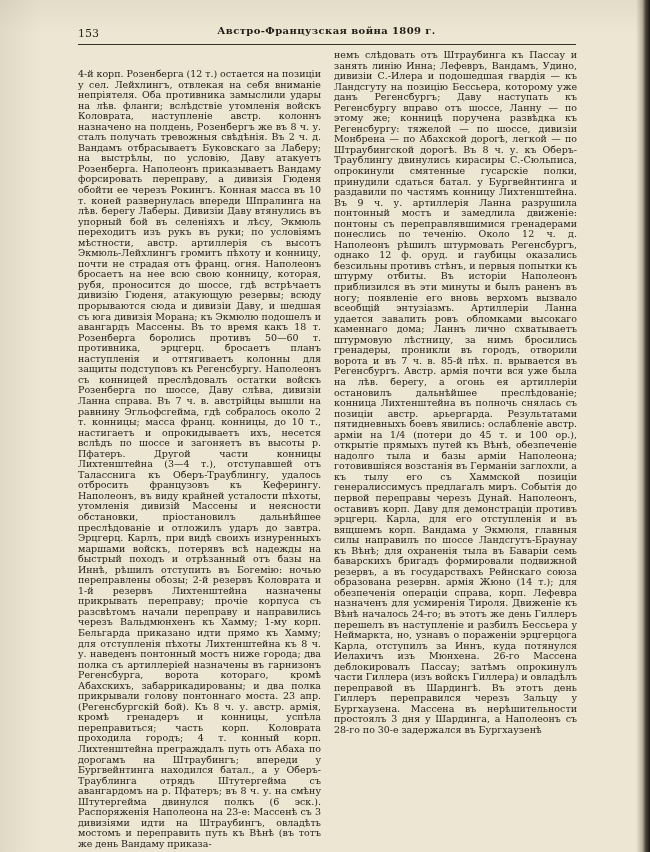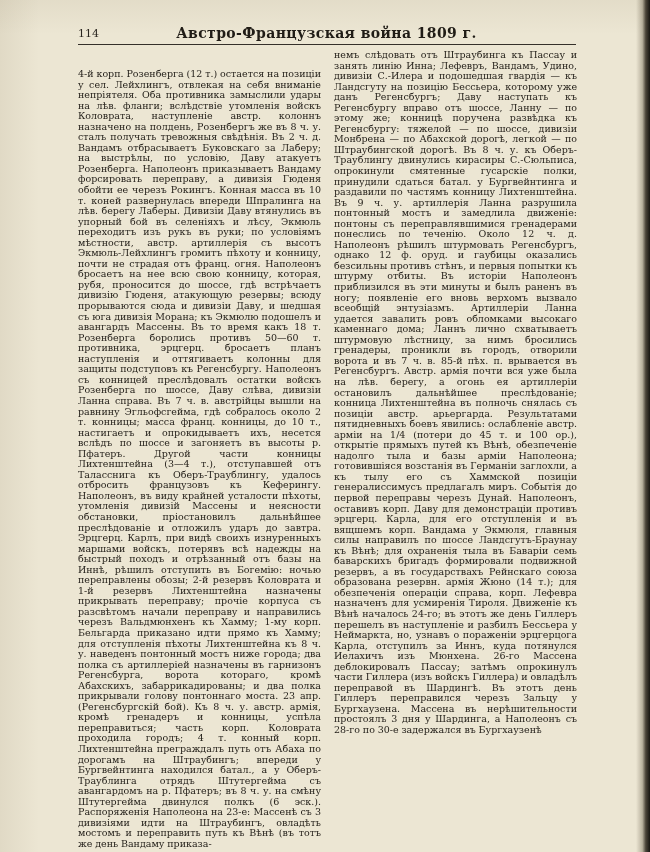--- a/index.html
+++ b/index.html
@@ -24,21 +24,21 @@
   }
   .header{
     position:absolute;left:78px;top:24px;width:498px;height:18px;
   }
   .page-number{
     position:absolute;left:0;top:3px;
     font-size:11px;color:#2b2620;
   }
   .page-title{
     position:absolute;left:0;right:1px;top:1px;
-    text-align:center;font-weight:bold;font-size:14px;
+    text-align:center;font-weight:bold;font-size:10px;
     letter-spacing:0.4px;color:#201c16;
   }
   .header-rule{
     position:absolute;left:78px;top:44px;width:498px;height:0;
     border-top:1px solid #35302a;
   }
   .col{
     position:absolute;top:50px;height:794px;width:243px;
     font-size:9.5px;line-height:10.55px;
     text-align:justify;
@@ -50,21 +50,21 @@
   .col-left{left:78px;margin-top:19px;}
   .col-right{left:334px;}
   .it{}
 </style>
 </head>
 <body>
 
 <div class="paper"></div>
 
 <div class="header">
-  <span class="page-number">114</span>
+  <span class="page-number">153</span>
   <span class="page-title">Австро-Французская война 1809 г.</span>
 </div>
 
 <div class="header-rule"></div>
 
 <div class="col col-left">
   <span>4-й корп. Розенберга (12 т.) остается на позиціи у сел. Лейхлингъ, отвлекая на себя вниманіе непріятеля. Оба противника замыслили удары на лѣв. фланги; вслѣдствіе утомленія войскъ Коловрата, наступленіе австр. колоннъ назначено на полдень, Розенбергъ же въ 8 ч. у. сталъ получать тревожныя свѣдѣнія. Въ 2 ч. д. Вандамъ отбрасываетъ Буковскаго за Лаберу; на выстрѣлы, по условію, Даву атакуетъ Розенберга. Наполеонъ приказываетъ Вандаму форсировать переправу, а дивизія Гюденя обойти ее черезъ Рокингъ. Конная масса въ 10 т. коней развернулась впереди Шпралинга на лѣв. берегу Лаберы. Дивизіи Даву втянулись въ упорный бой въ селеніяхъ и лѣсу, Экмюль переходитъ изъ рукъ въ руки; по условіямъ мѣстности, австр. артиллерія съ высотъ Экмюль-Лейхлингъ громитъ пѣхоту и конницу, почти не страдая отъ франц. огня. Наполеонъ бросаетъ на нее всю свою конницу, которая, рубя, проносится до шоссе, гдѣ встрѣчаетъ дивизію Гюденя, атакующую резервы; всюду прорываются сюда и дивизіи Даву, и шедшая съ юга дивизія Морана; къ Экмюлю подошелъ и авангардъ Массены. Въ то время какъ 18 т. Розенберга боролись противъ 50—60 т. противника, эрцгерц. бросаетъ планъ наступленія и оттягиваетъ колонны для защиты подступовъ къ Регенсбургу. Наполеонъ съ конницей преслѣдовалъ остатки войскъ Розенберга по шоссе, Даву слѣва, дивизіи Ланна справа. Въ 7 ч. в. австрійцы вышли на равнину Эгльофсгейма, гдѣ собралось около 2 т. конницы; масса франц. конницы, до 10 т., настигаетъ и опрокидываетъ ихъ, несется вслѣдъ по шоссе и загоняетъ въ высоты р. Пфатеръ. Другой части конницы Лихтенштейна (3—4 т.), отступавшей отъ Таласснига къ Оберъ-Траублингу, удалось отбросить французовъ къ Кеферингу. Наполеонъ, въ виду крайней усталости пѣхоты, утомленія дивизій Массены и неясности обстановки, пріостановилъ дальнѣйшее преслѣдованіе и отложилъ ударъ до завтра. Эрцгерц. Карлъ, при видѣ своихъ изнуренныхъ маршами войскъ, потерявъ всѣ надежды на быстрый походъ и отрѣзанный отъ базы на Иннѣ, рѣшилъ отступить въ Богемію: ночью переправлены обозы; 2-й резервъ Коловрата и 1-й резервъ Лихтенштейна назначены прикрывать переправу; прочіе корпуса съ разсвѣтомъ начали переправу и направились черезъ Вальдмюнхенъ къ Хамму; 1-му корп. Бельгарда приказано идти прямо къ Хамму; для отступленія пѣхоты Лихтенштейна къ 8 ч. у. наведенъ понтонный мостъ ниже города; два полка съ артиллеріей назначены въ гарнизонъ Регенсбурга, ворота котораго, кромѣ Абахскихъ, забаррикадированы; и два полка прикрывали голову понтоннаго моста. 23 апр. </span><span class="it">(Регенсбургскій бой).</span><span> Къ 8 ч. у. австр. армія, кромѣ гренадеръ и конницы, успѣла переправиться; часть корп. Коловрата проходила городъ; 4 т. конный корп. Лихтенштейна преграждалъ путь отъ Абаха по дорогамъ на Штраубингъ; впереди у Бургвейнтинга находился батал., а у Оберъ-Траублинга отрядъ Штутергейма съ авангардомъ на р. Пфатеръ; въ 8 ч. у. на смѣну Штутергейма двинулся полкъ (6 эск.). Распоряженія Наполеона на 23-е: Массенѣ съ 3 дивизіями идти на Штраубингъ, овладѣть мостомъ и переправить путь къ Вѣнѣ (въ тотъ же день Вандаму приказа-</span>
 </div>
 
 <div class="col col-right">

